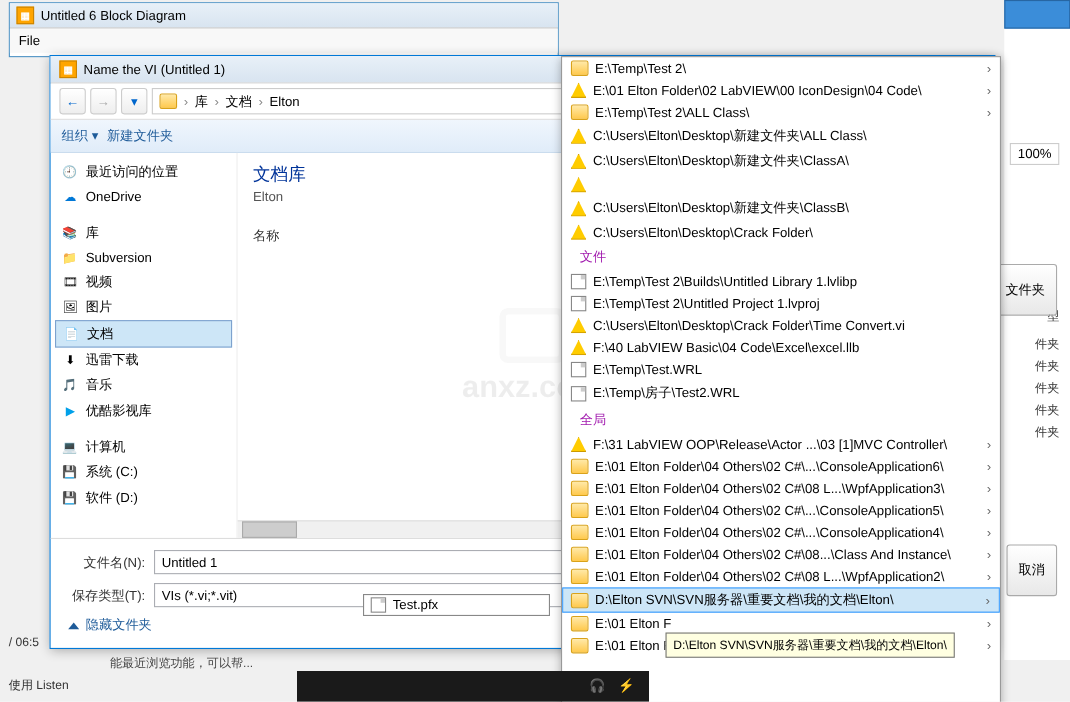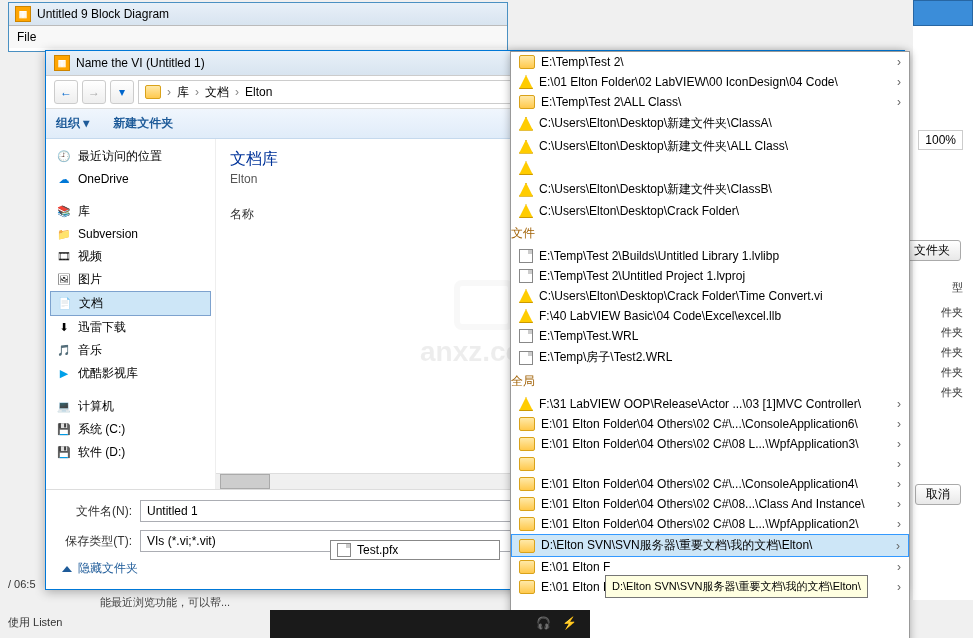--- a/index.html
+++ b/index.html
@@ -14,21 +14,21 @@
 
 .dialog { position: absolute; top: 50px; left: 45px; width: 860px; height: 540px; background: #fff; border: 1px solid #0078d7; box-shadow: 0 2px 10px rgba(0,0,0,.3); }
 .dlg-title { display: flex; align-items: center; padding: 4px 8px; background: linear-gradient(#e8f0f8, #d8e4f0); border-bottom: 1px solid #ccc; }
 .dlg-nav { display: flex; align-items: center; padding: 4px 8px; background: #fff; border-bottom: 1px solid #ddd; gap: 4px; }
 .nav-btn { width: 24px; height: 24px; border: 1px solid #ccc; border-radius: 3px; background: linear-gradient(#fff,#eee); display: flex; align-items: center; justify-content: center; cursor: pointer; color: #0066cc; }
 .nav-btn.disabled { color: #aaa; }
 .breadcrumb { flex: 1; display: flex; align-items: center; padding: 2px 6px; border: 1px solid #ccc; background: #fff; gap: 6px; height: 24px; }
 .bc-sep { color: #888; }
 .folder-icon-sm { width: 16px; height: 14px; background: linear-gradient(#ffe9a8,#ffc94d); border: 1px solid #d9a21a; border-radius: 2px; display: inline-block; }
 
-.dlg-toolbar { display: flex; align-items: center; padding: 6px 10px; background: linear-gradient(#f0f6fd,#e0ecf9); border-bottom: 1px solid #c5d9ed; color: #1e5b99; gap: 24px; font-weight: bold; }
+.dlg-toolbar { display: flex; align-items: center; padding: 6px 10px; background: linear-gradient(#f0f6fd,#e0ecf9); border-bottom: 1px solid #c5d9ed; color: #1e5b99; gap: 8px; }
 .tool-link { cursor: pointer; }
 
 .dlg-body { display: flex; height: 350px; }
 .sidebar { width: 170px; padding: 6px 4px; border-right: 1px solid #eee; overflow: hidden; }
 .sb-item { display: flex; align-items: center; padding: 3px 6px; gap: 6px; cursor: pointer; }
 .sb-item.selected { background: #cde6f7; border: 1px solid #7da2ce; }
 .sb-icon { width: 16px; height: 16px; display: inline-flex; align-items: center; justify-content: center; font-size: 11px; }
 .sb-group { margin-top: 10px; }
 
 .content { flex: 1; padding: 10px 14px; position: relative; }
@@ -44,68 +44,68 @@
 .form-label { width: 70px; text-align: right; color: #333; }
 .form-input { flex: 1; padding: 3px 6px; border: 1px solid #abadb3; background: #fff; height: 22px; }
 .hide-folders { display: flex; align-items: center; gap: 6px; color: #1e5b99; cursor: pointer; margin-top: 8px; }
 .chev-up { display: inline-block; width: 0; height: 0; border-left: 5px solid transparent; border-right: 5px solid transparent; border-bottom: 6px solid #1e5b99; }
 
 
 .popup { position: absolute; top: 16px; left: 510px; width: 400px; height: 608px; background: #fff; border: 1px solid #999; box-shadow: 0 2px 8px rgba(0,0,0,.3); overflow: hidden; margin-top: 35px; }
 .pop-item { display: flex; align-items: center; padding: 3px 8px; gap: 6px; cursor: pointer; position: relative; }
 .pop-item.selected { background: #cde6f7; border: 1px solid #3399ff; padding: 2px 7px; }
 .pop-arrow { position: absolute; right: 8px; color: #666; }
-.pop-header { color: #a16207; padding: 4px 0; font-weight: normal; }
+.pop-header { color: #a21caf; padding: 4px 16px; font-weight: normal; }
 .warn-icon { width: 14px; height: 14px; background: #ffcc00; border: 1px solid #cc9900; display: inline-flex; align-items: center; justify-content: center; font-size: 9px; color: #333; clip-path: polygon(50% 0, 100% 100%, 0 100%); }
 .file-icon-sm { width: 14px; height: 14px; background: #fff; border: 1px solid #888; display: inline-block; position: relative; }
 .file-icon-sm::after { content: ''; position: absolute; top: 0; right: 0; width: 4px; height: 4px; background: #ccc; }
 .tooltip { position: absolute; bottom: 40px; left: 605px; background: #ffffe1; border: 1px solid #767676; padding: 3px 6px; font-size: 11px; z-index: 10; }
 .testpfx { position: absolute; top: 540px; left: 330px; width: 170px; background: #fff; border: 1px solid #888; padding: 2px 6px; display: flex; align-items: center; gap: 6px; }
 
 
 .right-panel { position: absolute; top: 0; right: 0; width: 60px; height: 600px; background: #fff; }
 .right-header { background: #3b8dd9; height: 26px; border: 1px solid #2766a3; }
 .right-zoom { position: absolute; top: 110px; right: 10px; padding: 2px 6px; border: 1px solid #ccc; background: #fff; margin-top: 20px; }
-.right-btn { position: absolute; right: 12px; padding: 1px 10px; border: 1px solid #aaa; background: linear-gradient(#fff,#e8e8e8); border-radius: 3px; cursor: pointer; }
+.right-btn { position: absolute; right: 12px; padding: 14px 10px; border: 1px solid #aaa; background: linear-gradient(#fff,#e8e8e8); border-radius: 3px; cursor: pointer; }
 .right-labels { position: absolute; right: 10px; font-size: 11px; color: #333; }
 
 
 .taskbar { position: absolute; bottom: 0; left: 270px; width: 320px; height: 28px; background: #1a1a1a; display: flex; align-items: center; justify-content: flex-end; gap: 10px; padding: 0 12px; }
 .tb-icon { width: 16px; height: 16px; }
 
 
 .bl-text { position: absolute; bottom: 35px; left: 8px; font-size: 11px; color: #333; }
 
 
 .watermark { position: absolute; top: 280px; left: 420px; color: #ddd; font-size: 28px; font-weight: bold; opacity: 0.5; pointer-events: none; }
 .watermark-lock { width: 60px; height: 50px; border: 6px solid #ddd; border-radius: 8px; margin: 0 auto 6px; opacity: 0.4; }
 </style>
 </head>
 <body>
 
 <div class="bg-window">
   <div class="bg-title">
     <span class="vi-icon">▦</span>
-    <span>Untitled 9 Block Diagram</span>
+    <span>Untitled 6 Block Diagram</span>
   </div>
   <div class="bg-menu">File</div>
 </div>
 
 <div class="right-panel">
   <div class="right-header"></div>
 </div>
 <div class="right-zoom">100%</div>
 <span class="right-labels" style="top:280px">型</span>
 <span class="right-labels" style="top:305px">件夹</span>
 <span class="right-labels" style="top:325px">件夹</span>
 <span class="right-labels" style="top:345px">件夹</span>
 <span class="right-labels" style="top:365px">件夹</span>
 <span class="right-labels" style="top:385px">件夹</span>
 <div class="right-btn" style="top:240px">文件夹</div>
-<div class="right-btn" style="top:484px">取消</div>
+<div class="right-btn" style="top:495px">取消</div>
 
 <div class="dialog">
   <div class="dlg-title">
     <span class="vi-icon">▦</span>
     <span>Name the VI (Untitled 1)</span>
   </div>
   <div class="dlg-nav">
     <div class="nav-btn">←</div>
     <div class="nav-btn disabled">→</div>
     <div class="nav-btn">▾</div>
@@ -224,25 +224,25 @@
       <span>E:\01 Elton Folder\02 LabVIEW\00 IconDesign\04 Code\</span>
       <span class="pop-arrow">›</span>
     </div>
     <div class="pop-item">
       <span class="folder-icon-sm"></span>
       <span>E:\Temp\Test 2\ALL Class\</span>
       <span class="pop-arrow">›</span>
     </div>
     <div class="pop-item">
       <span class="warn-icon"></span>
+      <span>C:\Users\Elton\Desktop\新建文件夹\ALL Class\</span>
+    </div>
+    <div class="pop-item">
+      <span class="warn-icon"></span>
       <span>C:\Users\Elton\Desktop\新建文件夹\ClassA\</span>
-    </div>
-    <div class="pop-item">
-      <span class="warn-icon"></span>
-      <span>C:\Users\Elton\Desktop\新建文件夹\ALL Class\</span>
     </div>
     <div class="pop-item">
       <span class="warn-icon"></span>
     </div>
     <div class="pop-item">
       <span class="warn-icon"></span>
       <span>C:\Users\Elton\Desktop\新建文件夹\ClassB\</span>
     </div>
     <div class="pop-item">
       <span class="warn-icon"></span>
@@ -284,20 +284,21 @@
       <span>E:\01 Elton Folder\04 Others\02 C#\...\ConsoleApplication6\</span>
       <span class="pop-arrow">›</span>
     </div>
     <div class="pop-item">
       <span class="folder-icon-sm"></span>
       <span>E:\01 Elton Folder\04 Others\02 C#\08 L...\WpfApplication3\</span>
       <span class="pop-arrow">›</span>
     </div>
     <div class="pop-item">
       <span class="folder-icon-sm"></span>
+      <span>E:\01 Elton Folder\04 Others\02 C#\...\ConsoleApplication5\</span>
       <span class="pop-arrow">›</span>
     </div>
     <div class="pop-item">
       <span class="folder-icon-sm"></span>
       <span>E:\01 Elton Folder\04 Others\02 C#\...\ConsoleApplication4\</span>
       <span class="pop-arrow">›</span>
     </div>
     <div class="pop-item">
       <span class="folder-icon-sm"></span>
       <span>E:\01 Elton Folder\04 Others\02 C#\08...\Class And Instance\</span>

